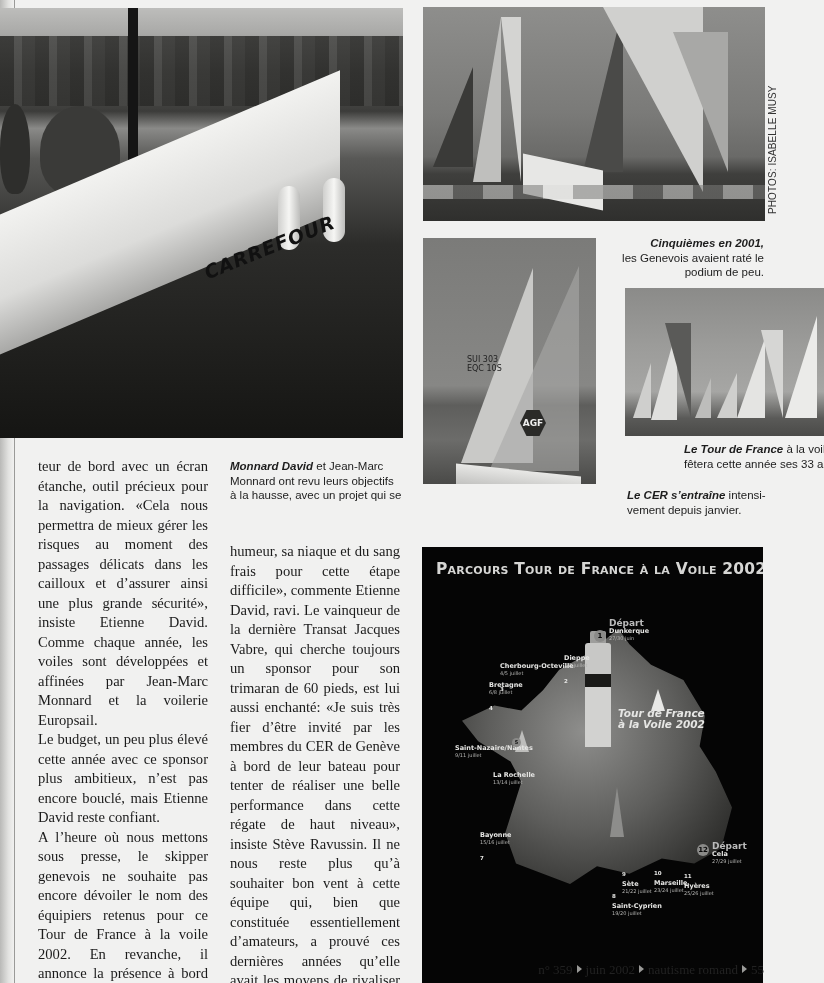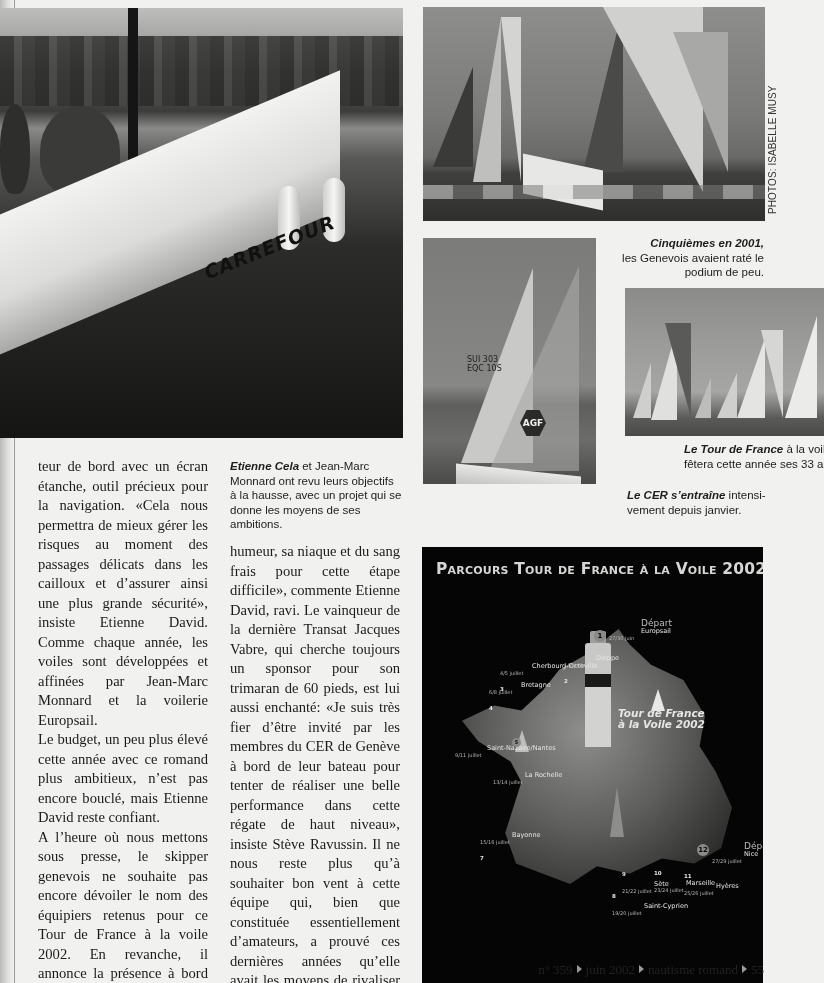--- a/index.html
+++ b/index.html
@@ -66,21 +66,21 @@
     .map-title { position: absolute; left: 14px; top: 13px; font-family: "DejaVu Sans", sans-serif; font-weight: bold; font-size: 15.5px; color: #d6d6d4; letter-spacing: .2px; white-space: nowrap; font-variant: small-caps; }
     .france { position: absolute; left: 40px; top: 82px; width: 270px; height: 255px;
       background: radial-gradient(ellipse at 45% 40%, #8e8e8c 0%, #5e5e5c 45%, #383836 75%, #1a1a18 100%);
       clip-path: polygon(58% 0%, 62% 6%, 70% 14%, 82% 20%, 90% 34%, 88% 46%, 94% 56%, 100% 70%, 96% 86%, 86% 92%, 74% 90%, 62% 96%, 50% 93%, 40% 100%, 20% 92%, 16% 80%, 22% 60%, 18% 52%, 6% 44%, 0% 36%, 12% 30%, 22% 32%, 30% 24%, 36% 16%, 46% 10%); }
     .lighthouse { position: absolute; left: 163px; top: 96px; width: 26px; height: 104px;
       background: linear-gradient(180deg, #c8c8c6 0 30%, #1a1a18 30% 42%, #d2d2d0 42% 100%); border-radius: 3px 3px 0 0; }
     .lh-top { position: absolute; left: 168px; top: 84px; width: 16px; height: 14px; background: #9e9e9c; border-radius: 2px; }
     .map-boat { position: absolute; width: 0; height: 0; border-left: 7px solid transparent; border-right: 7px solid transparent; border-bottom: 22px solid #e8e8e6; }
     .tdf-label { position: absolute; left: 196px; top: 161px; font-family: "DejaVu Sans", sans-serif; font-style: italic; font-weight: bold; font-size: 10.5px; line-height: 11px; color: #e6e6e4; }
     .stop { position: absolute; font-family: "DejaVu Sans", sans-serif; color: #e6e6e4; white-space: nowrap; }
-    .stop .nm { font-weight: normal; font-size: 6.5px; display: block; line-height: 8px; margin-left: 32px; }
+    .stop .nm { font-weight: bold; font-size: 6.5px; display: block; line-height: 8px; }
     .stop .dt { font-size: 5px; color: #b5b5b3; display: block; line-height: 6px; }
     .stop .num { display: inline-block; font-size: 5.5px; font-weight: bold; }
     .stop-badge { position: absolute; width: 12px; height: 12px; border-radius: 50%; background: #8a8a88; color: #0a0a0a; font-family: "DejaVu Sans", sans-serif; font-size: 7px; font-weight: bold; text-align: center; line-height: 12px; }
     .big-label { font-size: 9px !important; color: #bbb; font-weight: bold; }
 
     .footer { position: absolute; right: 60px; top: 962px; font-family: "Liberation Serif", serif; font-size: 13px; color: #222; white-space: nowrap; }
     .footer .sep { display: inline-block; width: 0; height: 0; border-top: 4px solid transparent; border-bottom: 4px solid transparent; border-left: 5px solid #9a9a98; margin: 0 4px; vertical-align: 1px; }
   </style>
 </head>
 <body>
@@ -143,29 +143,28 @@
 <div class="caption" style="left:659px;top:442px;width:199px;margin-left:25px;">
   <b>Le Tour de France</b><span> à la voile</span><br>
   <span>fêtera cette année ses 33 ans.</span>
 </div>
 <div class="caption" style="left:627px;top:488px;width:197px;">
   <b>Le CER s’entraîne</b><span> intensi-</span><br>
   <span>vement depuis janvier.</span>
 </div>
 
 <div class="caption" style="left:230px;top:459px;width:180px;">
-  <b>Etienne Cela</b><span> et Jean-Marc</span><br>
+  <b>Monnard David</b><span> et Jean-Marc</span><br>
   <span>Monnard ont revu leurs objectifs</span><br>
   <span>à la hausse, avec un projet qui se</span><br>
-  <span>donne les moyens de ses ambitions.</span>
 </div>
 
 <div class="col col-left">
   <p>teur de bord avec un écran étanche, outil précieux pour la navigation. «Cela nous permettra de mieux gérer les risques au moment des passages délicats dans les cailloux et d’assurer ainsi une plus grande sécurité», insiste Etienne David. Comme chaque année, les voiles sont développées et affinées par Jean-Marc Monnard et la voilerie Europsail.</p>
-  <p>Le budget, un peu plus élevé cette année avec ce romand plus ambitieux, n’est pas encore bouclé, mais Etienne David reste confiant.</p>
+  <p>Le budget, un peu plus élevé cette année avec ce sponsor plus ambitieux, n’est pas encore bouclé, mais Etienne David reste confiant.</p>
   <p>A l’heure où nous mettons sous presse, le skipper genevois ne souhaite pas encore dévoiler le nom des équipiers retenus pour ce Tour de France à la voile 2002. En revanche, il annonce la présence à bord de Stève Ravussin pour la grande étape autour de la Bretagne. «Il va nous amener de la bonne</p>
 </div>
 
 <div class="col col-mid">
   <p><span>humeur, sa niaque et du sang frais pour cette étape difficile», commente Etienne David, ravi. Le vainqueur de la dernière Transat Jacques Vabre, qui cherche toujours un sponsor pour son trimaran de 60 pieds, est lui aussi enchanté: «Je suis très fier d’être invité par les membres du  CER de Genève à bord de leur bateau pour tenter de réaliser une belle performance dans cette régate de haut niveau», insiste Stève Ravussin. Il ne nous reste plus qu’à souhaiter bon vent à cette équipe qui, bien que constituée essentiellement d’amateurs, a prouvé ces dernières années qu’elle avait les moyens de rivaliser avec les meilleurs et de monter sur la plus haute marche du podium.</span></p>
 </div>
 
 <div class="map">
   <div class="map-title">Parcours Tour de France à la Voile 2002</div>
   <div class="france"></div>
@@ -176,21 +175,21 @@
   <div class="map-boat" style="left:188px;top:240px;border-bottom-color:#8d8d8b;border-bottom-width:50px;"></div>
 
   <div class="tdf-label">
     <span>Tour de France</span><br>
     <span>à la Voile 2002</span>
   </div>
 
   <div class="stop-badge" style="left:172px;top:83px;">1</div>
   <div class="stop" style="left:187px;top:72px;">
     <span class="nm big-label">Départ</span>
-    <span class="nm">Europsail</span>
+    <span class="nm">Dunkerque</span>
     <span class="dt">27/30 juin</span>
   </div>
 
   <div class="stop" style="left:142px;top:107px;">
     <span class="nm">Dieppe</span>
     <span class="dt">1/2 juillet</span>
     <span class="num">2</span>
   </div>
 
   <div class="stop" style="left:78px;top:115px;">
@@ -242,20 +241,20 @@
 
   <div class="stop" style="left:262px;top:316px;">
     <span class="num">11</span>
     <span class="nm">Hyères</span>
     <span class="dt">25/26 juillet</span>
   </div>
 
   <div class="stop-badge" style="left:275px;top:297px;">12</div>
   <div class="stop" style="left:290px;top:295px;">
     <span class="nm big-label">Départ</span>
-    <span class="nm">Nice</span>
+    <span class="nm">Cela</span>
     <span class="dt">27/29 juillet</span>
   </div>
 </div>
 
 <div class="footer">
   <span>n° 359</span><span class="sep"></span><span>juin 2002</span><span class="sep"></span><span>nautisme romand</span><span class="sep"></span><span>55</span>
 </div>
 
 </body></html>

